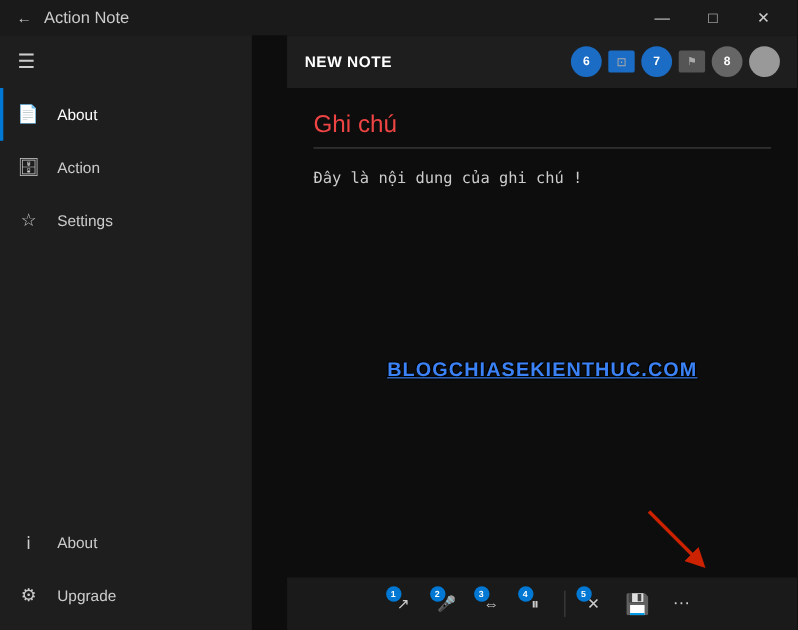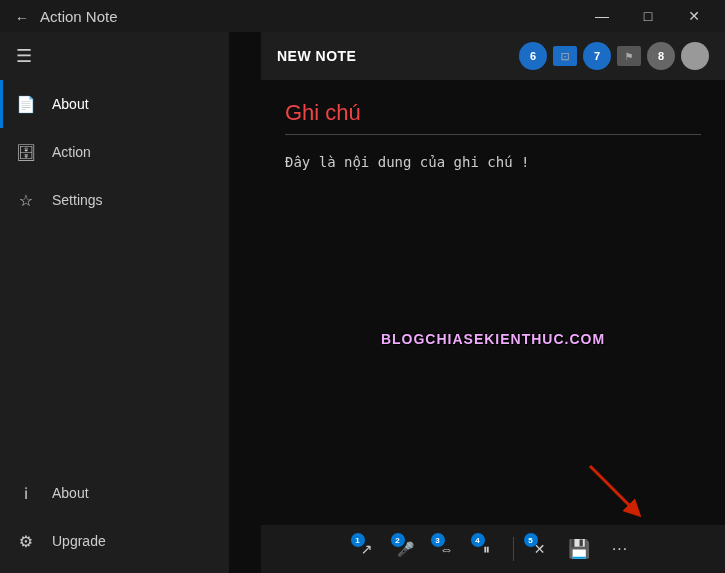--- a/index.html
+++ b/index.html
@@ -195,28 +195,29 @@
       width: 100%;
       resize: none;
       flex: 1;
       line-height: 1.6;
     }
     .watermark {
       position: absolute;
       bottom: 40%;
       left: 50%;
       transform: translateX(-50%);
-      font-size: 14px;
+      font-size: 18px;
       font-weight: 900;
-      color: #f0abfc;
+      color: #3b82f6;
       letter-spacing: 1px;
       white-space: nowrap;
       font-family: Arial Black, sans-serif;
       text-shadow: 1px 1px 0 #000, -1px -1px 0 #000;
       pointer-events: none;
+      text-decoration: underline;
     }
 
     
     .bottom-toolbar {
       height: 48px;
       background: #1a1a1a;
       display: flex;
       align-items: center;
       justify-content: center;
       gap: 4px;

